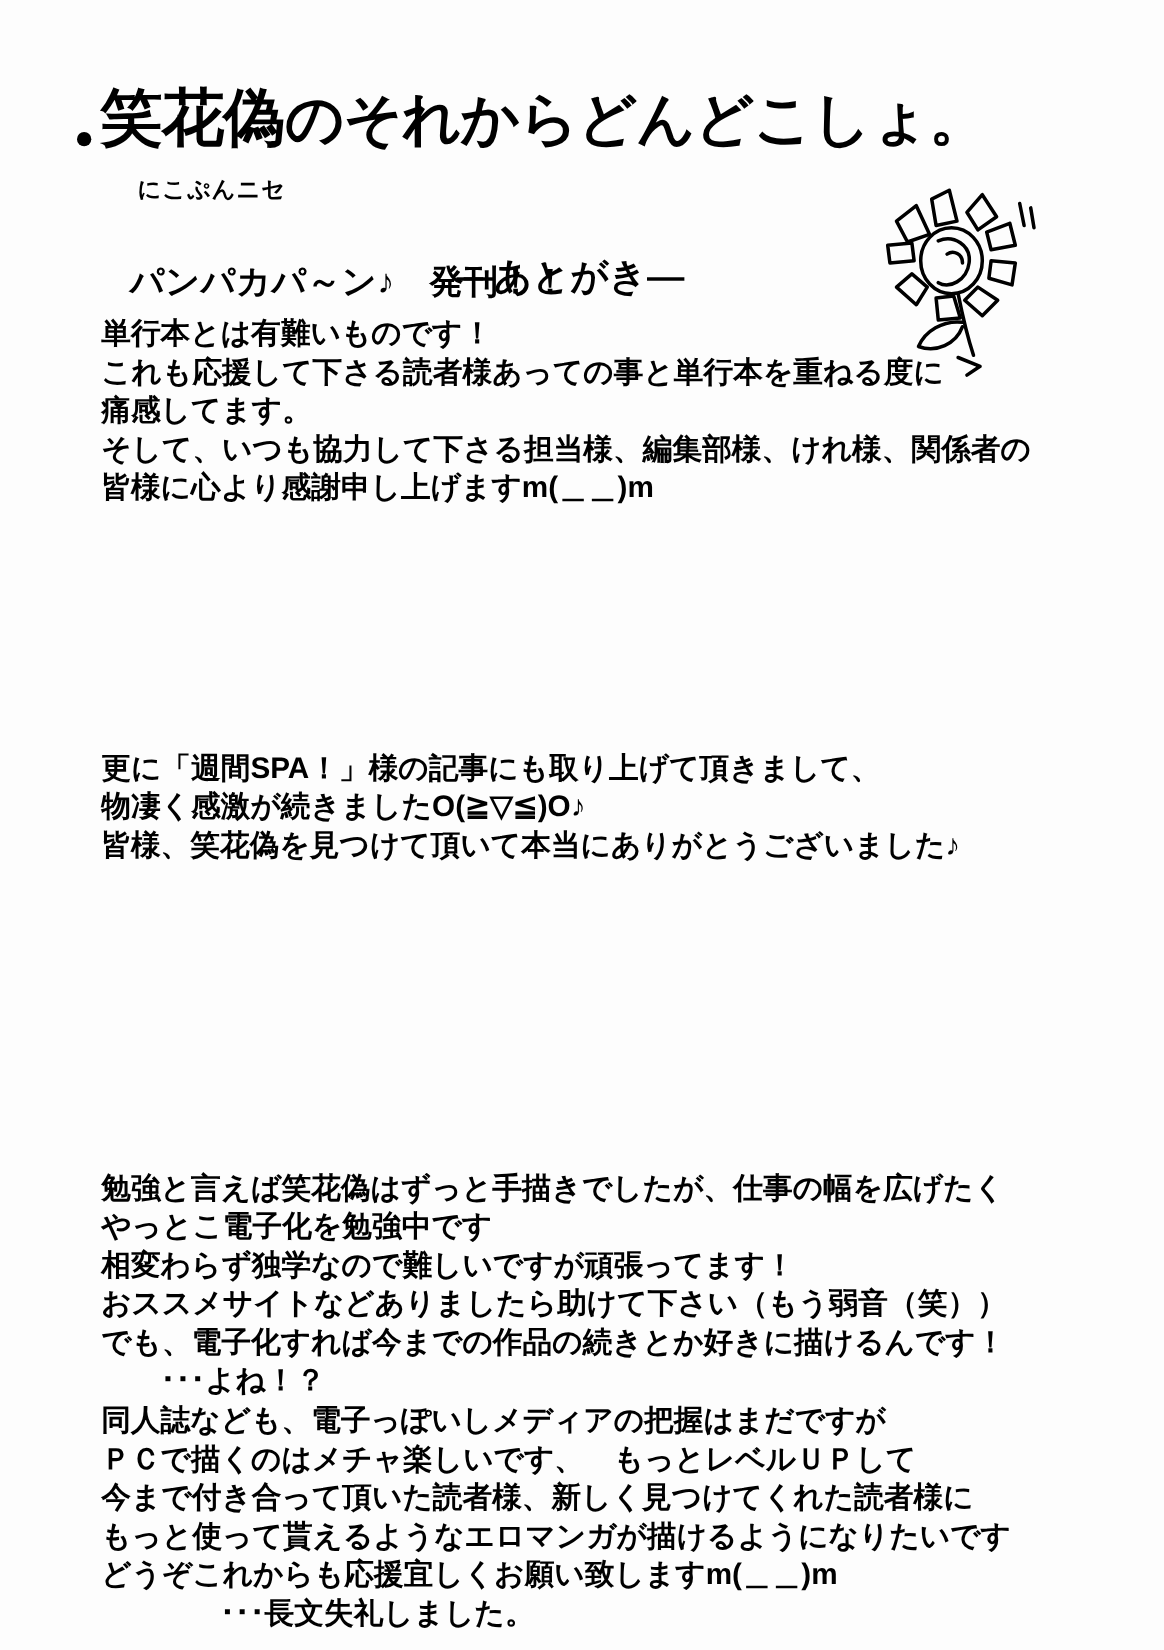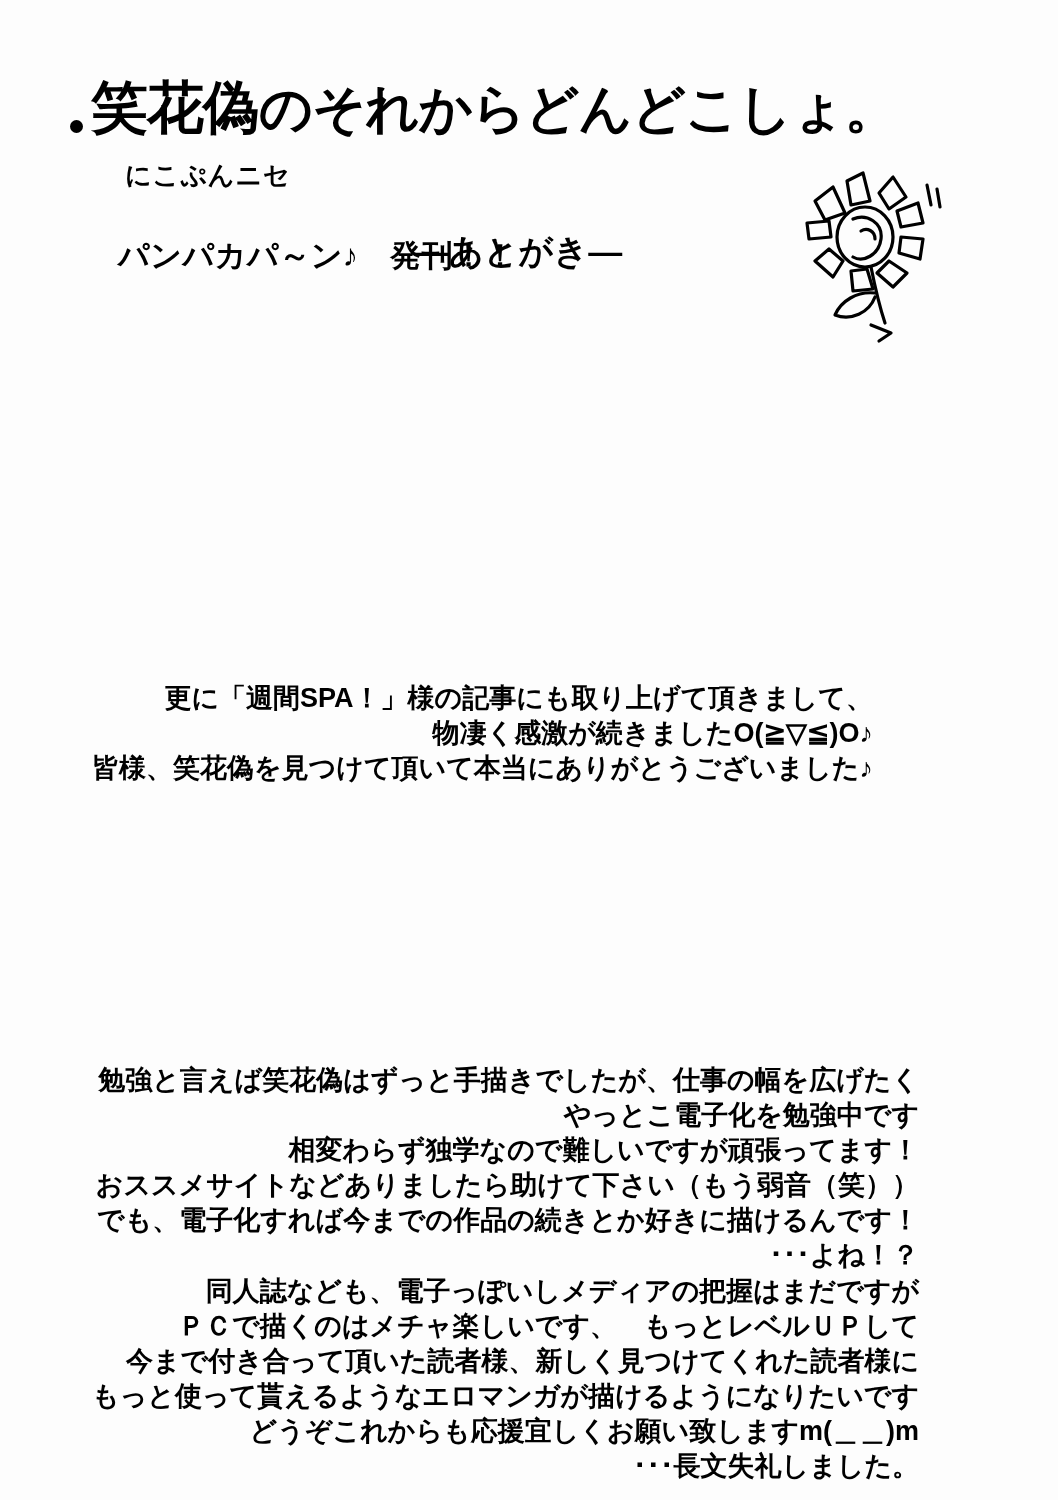--- a/index.html
+++ b/index.html
@@ -12,21 +12,20 @@
     height: 1500px;
     position: relative;
     font-family: "Liberation Sans", sans-serif;
     color: #000000;
     overflow: hidden;
   }
   .page {
     position: absolute;
     inset: 0;
     background: #fdfdfd;
-    text-align: right;
   }
   
   .title-row {
     position: absolute;
     left: 70px;
     top: 78px;
     display: flex;
     align-items: flex-start;
   }
   .bullet-dot {
@@ -45,21 +44,21 @@
     letter-spacing: -1px;
     white-space: nowrap;
   }
   .title-big {
     font-size: 57px;
   }
   .furigana {
     position: absolute;
     left: 125px;
     top: 158px;
-    font-size: 26px;
+    font-size: 21px;
     font-weight: bold;
     letter-spacing: 1px;
   }
   .subtitle {
     position: absolute;
     left: 415px;
     top: 181px;
     font-size: 34px;
     font-weight: bold;
     letter-spacing: 0px;
@@ -135,20 +134,25 @@
       <path d="M96 102 C100 122 104 140 110 158"></path>
 
       <path d="M100 128 C82 126 66 136 60 150 C76 156 94 148 100 132"></path>
 
       <path d="M96 160 L116 168 L104 176"></path>
     </g>
   </svg>
 
   <div class="headline">パンパカパ～ン♪　発刊！！</div>
 
+  <div class="para p1">単行本とは有難いものです！
+これも応援して下さる読者様あっての事と単行本を重ねる度に
+痛感してます。
+そして、いつも協力して下さる担当様、編集部様、けれ様、関係者の
+皆様に心より感謝申し上げますm(＿＿)m</div>
   <div class="para p3">更に「週間SPA！」様の記事にも取り上げて頂きまして、
 物凄く感激が続きましたO(≧▽≦)O♪
 皆様、笑花偽を見つけて頂いて本当にありがとうございました♪</div>
   <div class="para p5">勉強と言えば笑花偽はずっと手描きでしたが、仕事の幅を広げたく
 やっとこ電子化を勉強中です
 相変わらず独学なので難しいですが頑張ってます！
 おススメサイトなどありましたら助けて下さい（もう弱音（笑））
 でも、電子化すれば今までの作品の続きとか好きに描けるんです！
 　　･･･よね！？
 同人誌なども、電子っぽいしメディアの把握はまだですが

